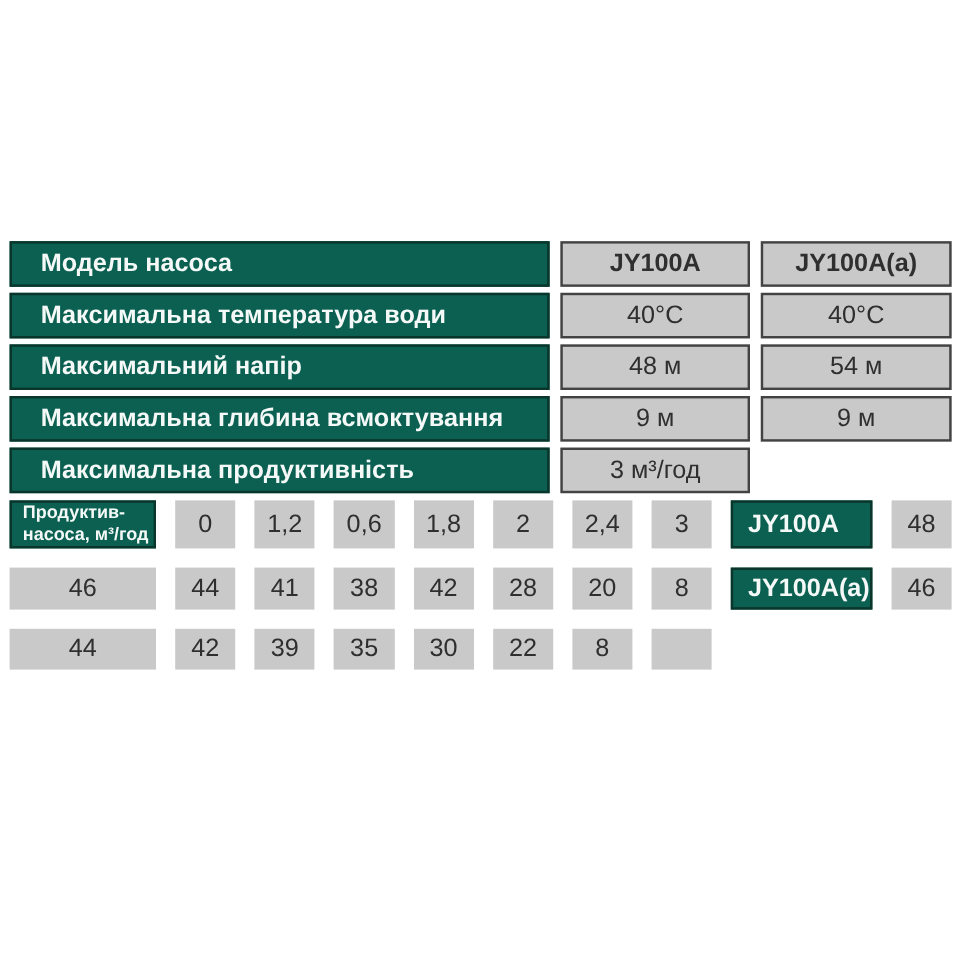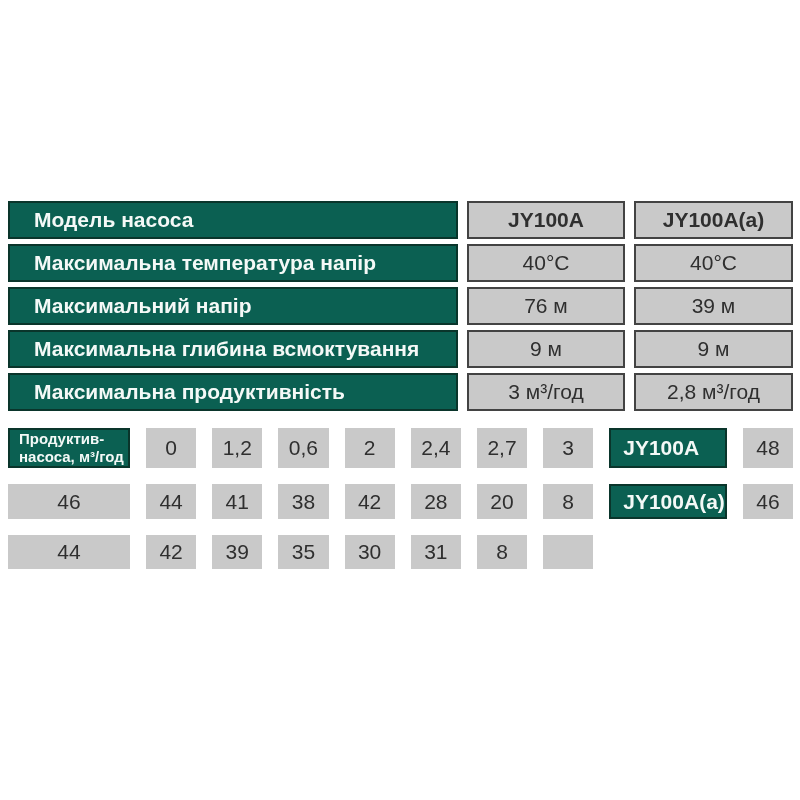--- a/index.html
+++ b/index.html
@@ -33,21 +33,21 @@
     border: 2px solid #434343;
     color: #2f2f2f;
     font-size: 21px;
     display: flex; align-items: center; justify-content: center;
     white-space: nowrap;
   }
   .v-cell.bold { font-weight: bold; }
 
   
   .perf-grid {
-    position: absolute; left: 8px; top: 428px;
+    position: absolute; left: 8px; top: 417px;
     width: 785px;
     display: grid;
     grid-template-columns: 122px repeat(9, 1fr);
     grid-template-rows: 40px 35px 34px;
     column-gap: 7px; row-gap: 6px; gap: 16px;
   }
   .perf-grid .g-cell { padding-left: 12px; }
   .g-cell.small {
     font-size: 15px;
     line-height: 1.18;
@@ -67,66 +67,65 @@
 </head>
 <body>
 
 <div class="stage">
 
   <div class="spec-grid">
     <div class="g-cell">Модель насоса</div>
     <div class="v-cell bold">JY100A</div>
     <div class="v-cell bold">JY100A(a)</div>
 
-    <div class="g-cell">Максимальна температура напір</div>
+    <div class="g-cell">Максимальна температура води</div>
     <div class="v-cell">40°C</div>
     <div class="v-cell">40°C</div>
 
     <div class="g-cell">Максимальний напір</div>
-    <div class="v-cell">76 м</div>
-    <div class="v-cell">39 м</div>
+    <div class="v-cell">48 м</div>
+    <div class="v-cell">54 м</div>
 
     <div class="g-cell">Максимальна глибина всмоктування</div>
     <div class="v-cell">9 м</div>
     <div class="v-cell">9 м</div>
 
     <div class="g-cell">Максимальна продуктивність</div>
     <div class="v-cell">3 м³/год</div>
-    <div class="v-cell">2,8 м³/год</div>
   </div>
 
   <div class="perf-grid">
     <div class="g-cell small">
       <span>Продуктив-</span>
       <span>насоса, м³/год</span>
     </div>
     <div class="p-cell">0</div>
     <div class="p-cell">1,2</div>
     <div class="p-cell">0,6</div>
+    <div class="p-cell">1,8</div>
     <div class="p-cell">2</div>
     <div class="p-cell">2,4</div>
-    <div class="p-cell">2,7</div>
     <div class="p-cell">3</div>
 
     <div class="g-cell">JY100A</div>
     <div class="p-cell">48</div>
     <div class="p-cell">46</div>
     <div class="p-cell">44</div>
     <div class="p-cell">41</div>
     <div class="p-cell">38</div>
     <div class="p-cell">42</div>
     <div class="p-cell">28</div>
     <div class="p-cell">20</div>
     <div class="p-cell">8</div>
 
     <div class="g-cell">JY100A(a)</div>
     <div class="p-cell">46</div>
     <div class="p-cell">44</div>
     <div class="p-cell">42</div>
     <div class="p-cell">39</div>
     <div class="p-cell">35</div>
     <div class="p-cell">30</div>
-    <div class="p-cell">31</div>
+    <div class="p-cell">22</div>
     <div class="p-cell">8</div>
     <div class="p-cell"></div>
   </div>
 
 </div>
 
 </body></html>

